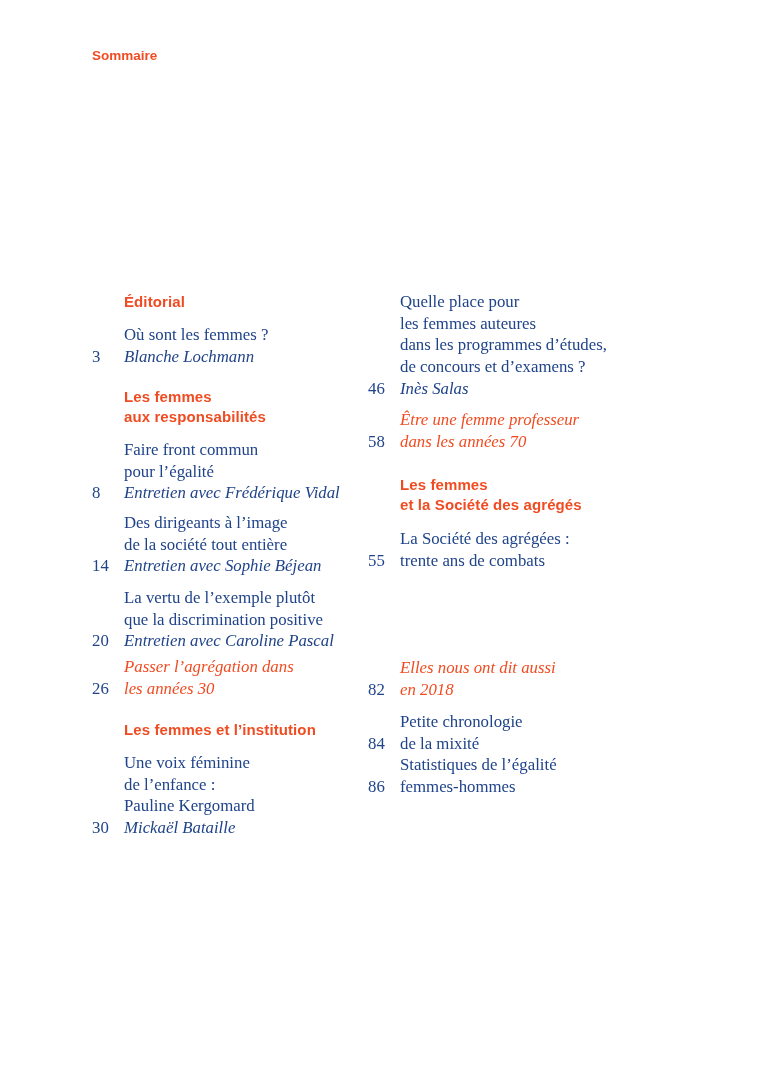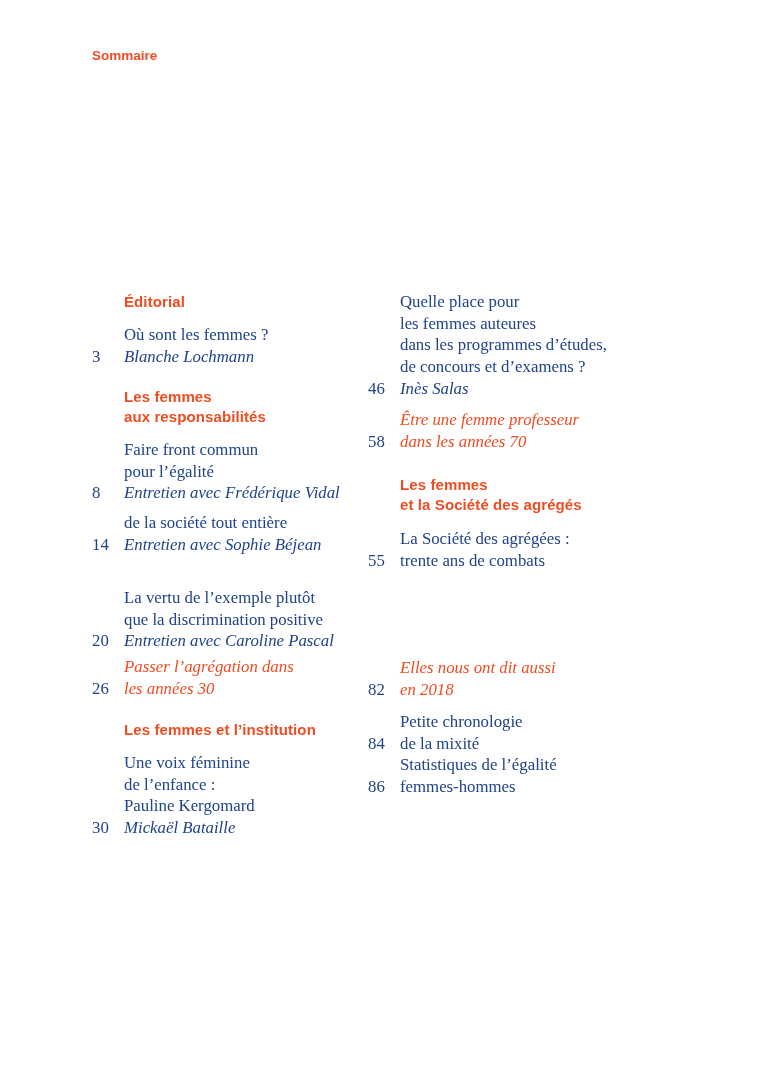--- a/index.html
+++ b/index.html
@@ -88,20 +88,21 @@
     <span class="lines">
       <span class="line">Faire front commun</span>
       <span class="line">pour l’égalité</span>
       <span class="line italic">Entretien avec Frédérique Vidal</span>
     </span>
   </div>
 
   <div class="entry col-left" style="top:512px">
     <span class="num">14</span>
     <span class="lines">
+      <span class="line">Des dirigeants à l’image</span>
       <span class="line">de la société tout entière</span>
       <span class="line italic">Entretien avec Sophie Béjean</span>
     </span>
   </div>
 
   <div class="entry col-left" style="top:587px">
     <span class="num">20</span>
     <span class="lines">
       <span class="line">La vertu de l’exemple plutôt</span>
       <span class="line">que la discrimination positive</span>

